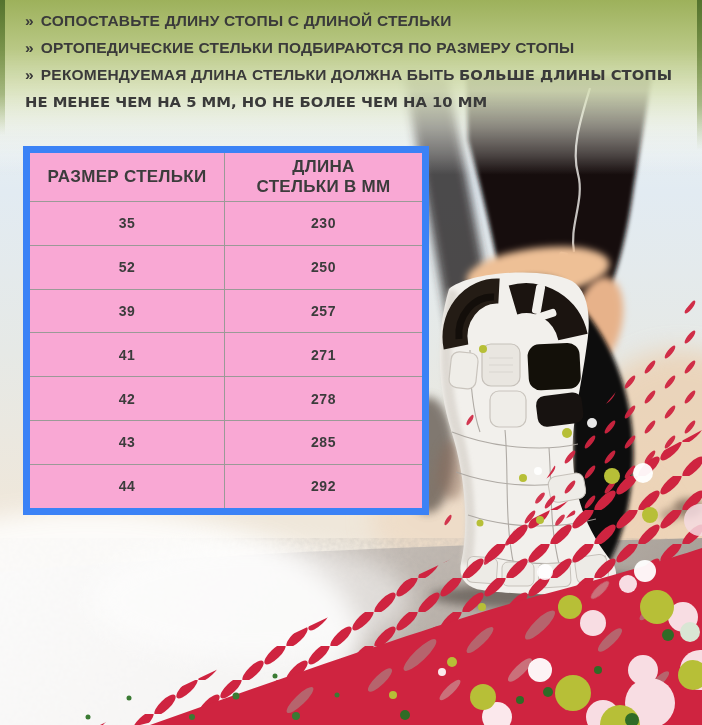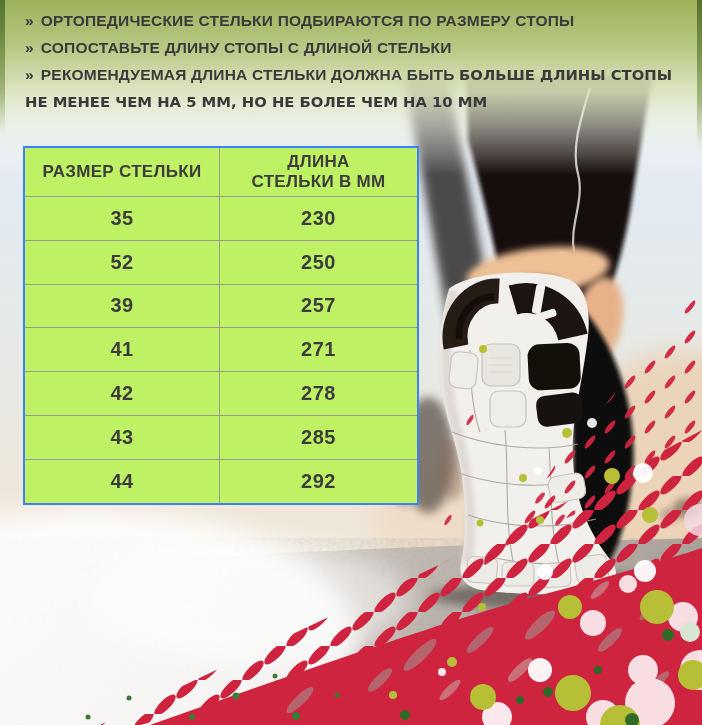--- a/index.html
+++ b/index.html
@@ -14,30 +14,30 @@
     color:#3a3a3a;font-weight:700;font-size:15.5px;line-height:27px;
     letter-spacing:.2px;text-transform:uppercase;
   }
   .bullet-line{margin:0;}
   .marker{margin-right:7px;}
   .heavy{font-family:"DejaVu Sans",sans-serif;font-size:14.8px;letter-spacing:0;}
   
   .size-table{
     position:absolute;left:23px;top:146px;width:391px;
     border-collapse:collapse;table-layout:fixed;
-    background:#bef264;color:#3c3c3c;
-    border:2px solid #3b82f6;
+    background:#f9a8d4;color:#3c3c3c;
+    border:7px solid #3b82f6;
   }
   .size-table th,.size-table td{
     border:1px solid #9b9a97;text-align:center;vertical-align:middle;
     font-weight:700;padding:0;
   }
   .size-table th{height:48px;font-size:17px;line-height:1.18;letter-spacing:.3px;}
   .size-table th .th-text{white-space:pre-line;display:block;}
-  .size-table td{height:42.8px;font-size:20px;letter-spacing:.5px;}
+  .size-table td{height:42.8px;font-size:14px;letter-spacing:.5px;}
   .col1{width:194px;}
   .col2{width:197px;margin-top:40px;}
 </style>
 </head>
 <body>
 
 <div class="canvas">
 
   <svg class="photo-svg" viewBox="0 0 702 725" aria-hidden="true">
     <defs>
@@ -234,24 +234,24 @@
       <circle cx="337" cy="695" r="2.5" fill="#3a7a33"></circle>
     </g>
 
     <rect x="0" y="0" width="702" height="175" fill="url(#topgrad)"></rect>
     <rect x="0" y="0" width="5" height="135" fill="url(#edgeg)"></rect>
     <rect x="697" y="0" width="5" height="150" fill="url(#edgeg)"></rect>
   </svg>
 
   <div class="bullets">
     <div class="bullet-line">
-      <span class="marker">»</span><span>ОРТОПЕДИЧЕСКИЕ СТЕЛЬКИ ПОДБИРАЮТСЯ ПО РАЗМЕРУ СТОПЫ</span>
+      <span class="marker">»</span><span>СОПОСТАВЬТЕ ДЛИНУ СТОПЫ С ДЛИНОЙ СТЕЛЬКИ</span>
     </div>
     <div class="bullet-line">
-      <span class="marker">»</span><span>СОПОСТАВЬТЕ ДЛИНУ СТОПЫ С ДЛИНОЙ СТЕЛЬКИ</span>
+      <span class="marker">»</span><span>ОРТОПЕДИЧЕСКИЕ СТЕЛЬКИ ПОДБИРАЮТСЯ ПО РАЗМЕРУ СТОПЫ</span>
     </div>
     <div class="bullet-line">
       <span class="marker">»</span><span>РЕКОМЕНДУЕМАЯ ДЛИНА СТЕЛЬКИ ДОЛЖНА БЫТЬ </span><span class="heavy">БОЛЬШЕ ДЛИНЫ СТОПЫ НЕ МЕНЕЕ ЧЕМ НА 5 ММ, НО НЕ БОЛЕЕ ЧЕМ НА 10 ММ</span>
     </div>
   </div>
 
   <table class="size-table">
     <thead>
       <tr>
         <th class="col1">

